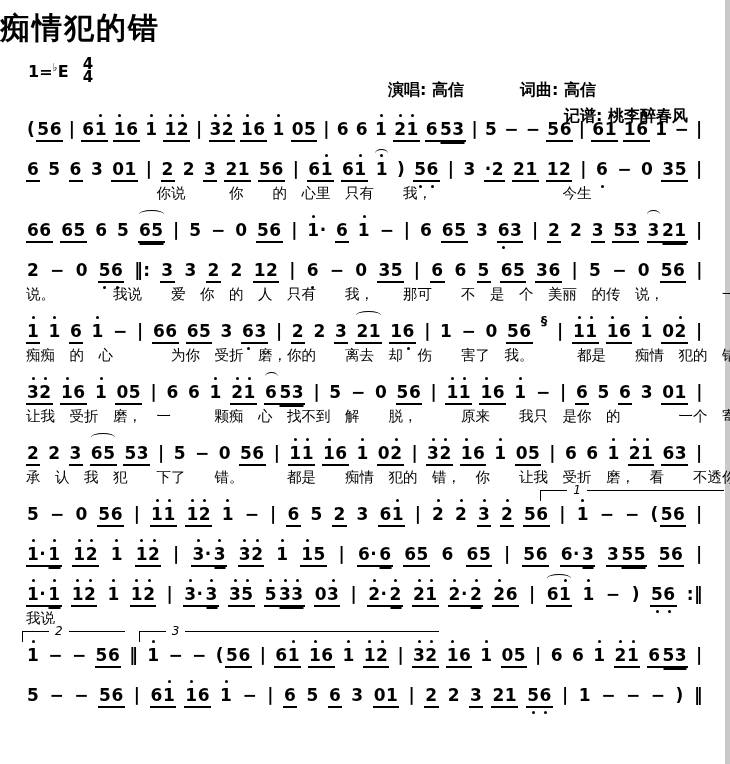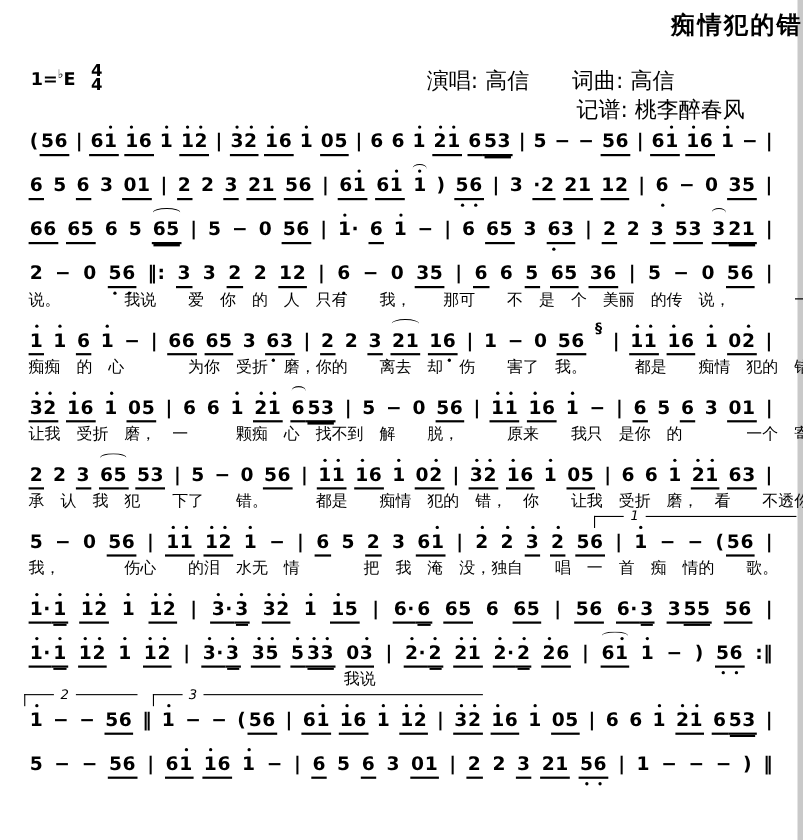--- a/index.html
+++ b/index.html
@@ -1,51 +1,51 @@
 <!DOCTYPE html>
 <html><head>
 <meta charset="utf-8">
 <style>
   html,body{margin:0;padding:0;background:#fff;}
   body{width:730px;height:764px;overflow:hidden;position:relative;
        font-family:"DejaVu Sans",sans-serif;color:#000;}
   .edge{position:absolute;right:0;top:0;width:5px;height:764px;background:#c9c9c9;}
   
   .header{position:relative;height:102px;}
-  .title{position:absolute;left:0;right:0;top:8px;text-align:right;
-         font-size:22px;font-weight:bold;letter-spacing:2px;}
+  .title{position:absolute;left:0;right:0;top:8px;text-align:left;
+         font-size:30px;font-weight:bold;letter-spacing:2px;}
   .keytime{position:absolute;left:28px;top:46px;font-size:16px;font-weight:bold;display:flex;align-items:center;margin-top:12px;}
   .keysig sup{font-size:11px;}
   .timesig{display:inline-flex;flex-direction:column;align-items:center;margin-left:14px;
            font-size:15px;font-weight:bold;line-height:0.85;}
-  .credit{position:absolute;font-size:20px;font-weight:normal;}
+  .credit{position:absolute;font-size:16px;font-weight:bold;margin-top:20px;}
   .singer{left:388px;top:60px;}
   .composer{left:520px;top:60px;}
-  .transcriber{left:524px;top:86px;}
+  .transcriber{left:564px;top:86px;}
   
   #score{padding:0;}
   .linewrap{position:relative;margin-top:16px;}
   .music{display:flex;justify-content:space-between;align-items:baseline;
          padding:0 26px;font-size:17px;font-weight:bold;line-height:22px;}
   .grp{display:inline-flex;align-items:baseline;}
   .tok{display:inline-block;position:relative;padding:0 1px;letter-spacing:0.5px;}
   .u1{border-bottom:2px solid #000;}
   .u2{border-bottom:2px solid #000;box-shadow:0 3.5px 0 -1.5px #000;}
   .nch{position:relative;display:inline-block;}
   .nch.up::before{content:"";position:absolute;left:50%;top:-4px;width:3px;height:3px;
                   margin-left:-1.5px;background:#000;border-radius:50%;}
   .nch.dn::after{content:"";position:absolute;left:50%;bottom:-8px;width:3px;height:3px;
                  margin-left:-1.5px;background:#000;border-radius:50%;}
   .arc::before{content:"";position:absolute;left:4%;right:4%;top:-9px;height:8px;
                border-top:1.6px solid #000;border-radius:50% 50% 0 0;}
   .bar{font-weight:bold;}
   .paren{font-weight:bold;}
   .segno{display:inline-block;font-size:13px;transform:translateY(-12px);}
   .lyrics{padding:0 26px;margin-top:2px;font-size:14.5px;line-height:19px;white-space:pre;}
-  .lyrics.right{text-align:center;padding-right:102px;}
+  .lyrics.right{text-align:left;padding-right:102px;}
   .volta{position:absolute;top:-13px;height:10px;border-top:1.6px solid #000;border-left:1.6px solid #000;}
   .vlabel{position:absolute;top:-8px;left:26px;background:#fff;padding:0 6px;
           font-size:12px;font-weight:normal;font-style:italic;}
 </style>
 </head>
 <body>
 
 <div class="edge"></div>
 
 <div class="header">
@@ -233,20 +233,21 @@
         <span class="grp">
           <span class="tok"><span class="nch">0</span></span>
         </span>
         <span class="grp">
           <span class="tok u1"><span class="nch">3</span><span class="nch">5</span></span>
         </span>
         <span class="grp">
           <span class="tok bar">|</span>
         </span>
       </div>
+      <div class="lyrics">　　　　　　　　　你说　　　你　　的　心里　只有　　我，　　　　　　　　　今生</div>
     </div>
     <div class="linewrap">
       <div class="music">
         <span class="grp">
           <span class="tok u1"><span class="nch">6</span><span class="nch">6</span></span>
         </span>
         <span class="grp">
           <span class="tok u1"><span class="nch">6</span><span class="nch">5</span></span>
         </span>
         <span class="grp">
@@ -756,21 +757,20 @@
           <span class="tok"><span class="nch">−</span></span>
         </span>
         <span class="grp">
           <span class="tok paren">(</span>
           <span class="tok u1"><span class="nch">5</span><span class="nch">6</span></span>
         </span>
         <span class="grp">
           <span class="tok bar">|</span>
         </span>
       </div>
-      <div class="lyrics">我，　　　　伤心　　的泪　水无　情　　　　把　我　淹　没，独自　　唱　一　首　痴　情的　　歌。</div>
     </div>
     <div class="linewrap">
       <div class="music">
         <span class="grp">
           <span class="tok u1"><span class="nch up">1</span><span class="nch">·</span></span>
           <span class="tok u2"><span class="nch up">1</span></span>
         </span>
         <span class="grp">
           <span class="tok u1"><span class="nch up">1</span><span class="nch up">2</span></span>
         </span>

